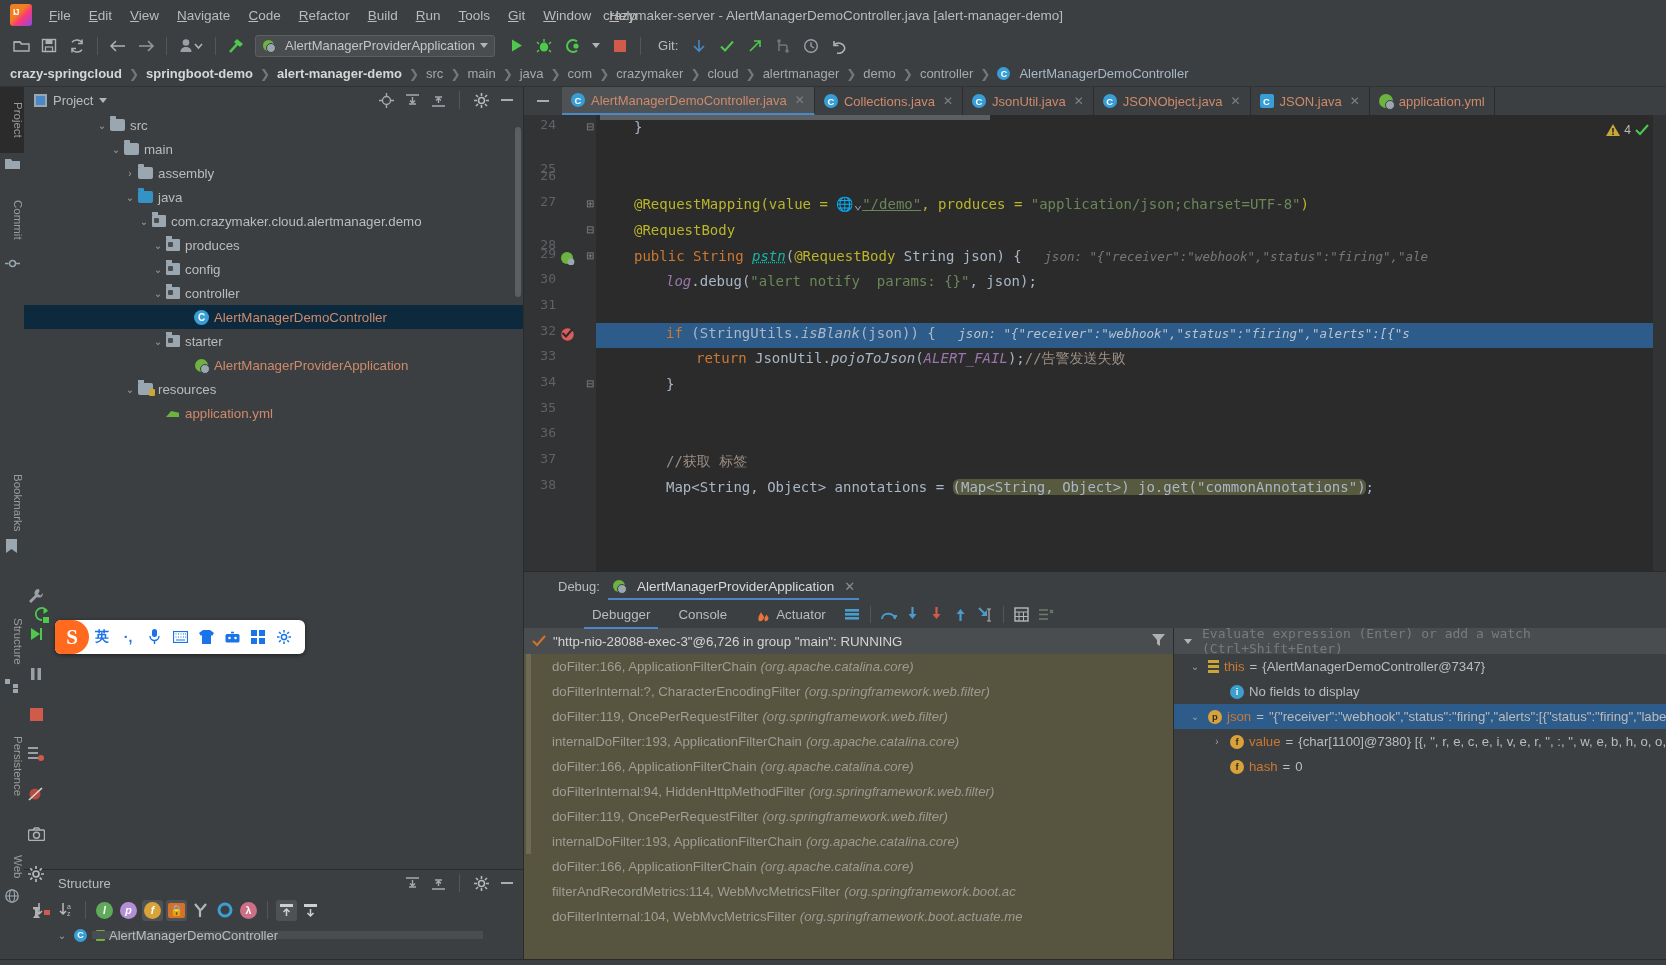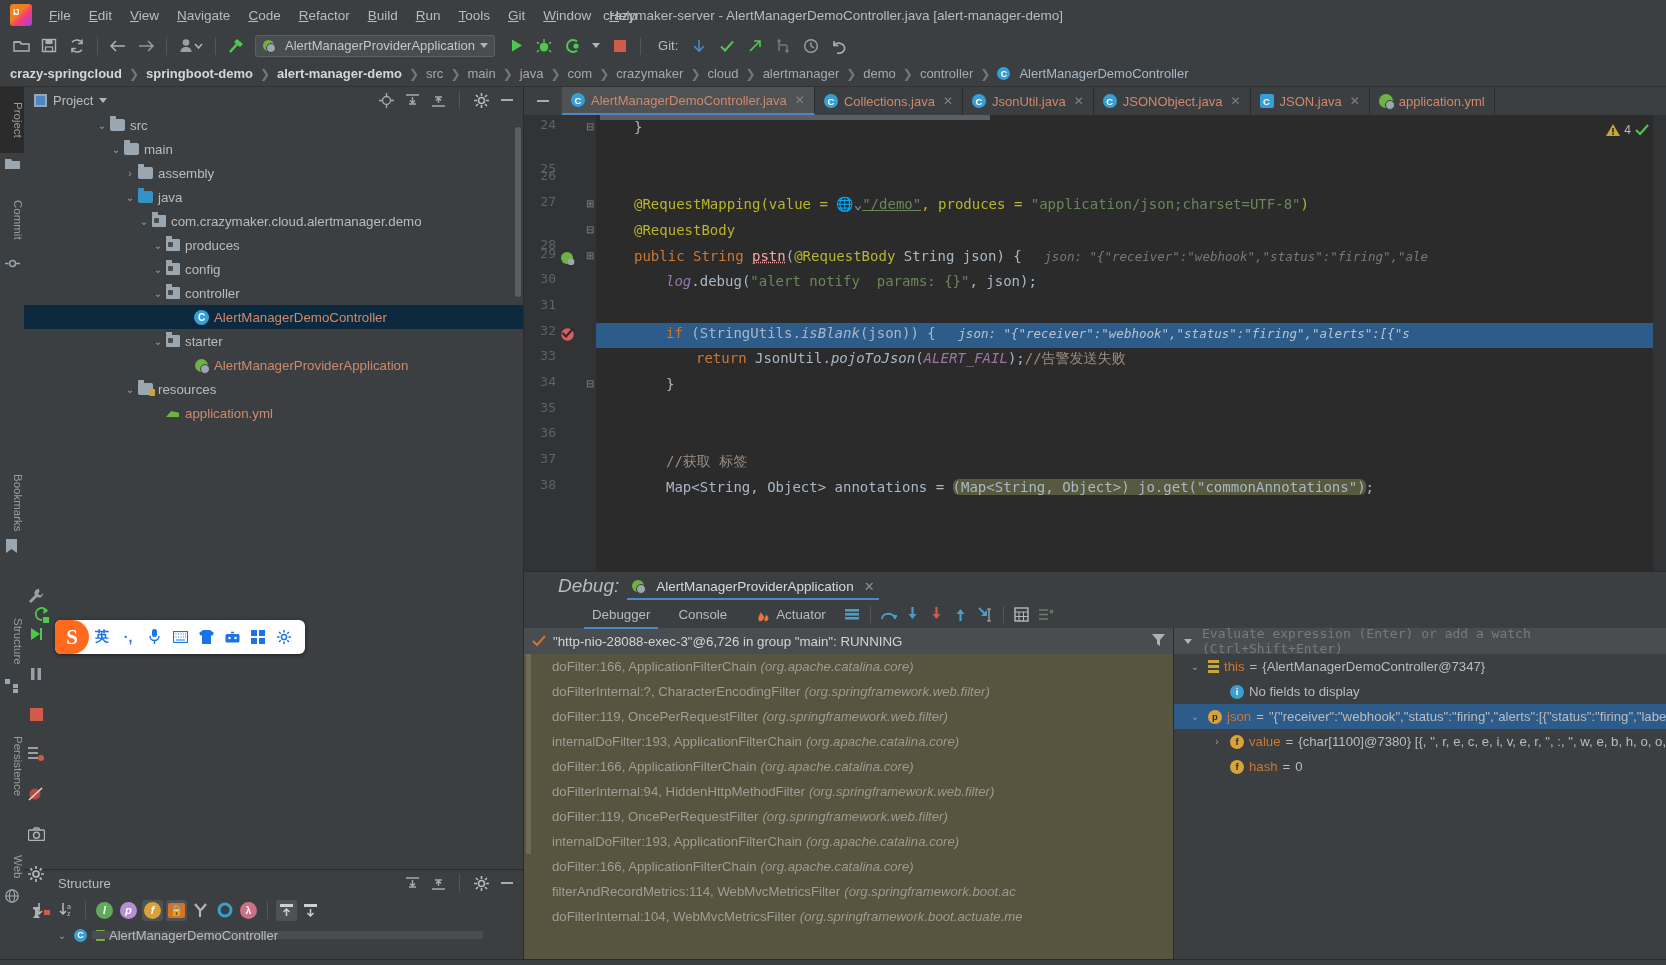--- a/index.html
+++ b/index.html
@@ -103,34 +103,34 @@
   .tico.spr::after{content:"";position:absolute;right:-2px;bottom:-2px;width:8px;height:8px;border-radius:50%;background:#9aa7b0;border:1px solid #3c3f41;}
 
   #code-area { flex:1; background:#2b2b2b; position:relative; overflow:hidden; display:flex; }
   #gutter { width:72px; background:#313335; position:relative; flex:0 0 auto;}
   .gln { position:absolute; right:40px; font-size:13px; color:#606366; font-family:"DejaVu Sans Mono",monospace;}
   .fold { position:absolute; left:62px; color:#888; font-size:10px; }
   #code-lines { flex:1; position:relative; font-family:"DejaVu Sans Mono","Liberation Mono",monospace; font-size:14px; }
   .cl { position:absolute; left:0; white-space:pre; }
   .hl-line { position:absolute; left:0; right:0; height:25px; background:#2d5b8a; }
   .kw { color:#cc7832; } .str { color:#6a8759; } .anno { color:#bbb529; }
-  .fld { color:#9876aa; font-style:italic;} .mth { color:#fca5a5; }
+  .fld { color:#9876aa; font-style:italic;} .mth { color:#14b8a6;font-style:italic; }
   .plain { color:#a9b7c6; } .hint { color:#787878; font-style:italic; font-size:12.5px;}
   .static { color:#9876aa; font-style:italic; }
   .ital { font-style:italic; }
   .green-cmt { color:#9b8d82; }
   .hl-box { background:#585a3f;border-radius:6px; }
   #code-scroll-h { position:absolute; top:0; left:76px; width:390px; height:5px; background:#5c5f61; }
   #right-marks { position:absolute; right:0; top:0; width:13px; bottom:0; background:#313335;}
   #warn-badge { position:absolute; right:16px; top:8px; display:flex; align-items:center; gap:4px; font-size:12px; color:#bbb; }
 
   
   #debugpanel { height:388px; background:#3c3f41; display:flex; flex-direction:column; border-top:1px solid #2b2b2b;}
   #dbg-head { height:28px; display:flex; align-items:center; padding-left:34px; gap:8px; background:#3c3f41; position:relative;}
-  #dbg-head .lbl { color:#bbb; font-size:19px;font-style:italic; }
+  #dbg-head .lbl { color:#bbb; font-size:13px; }
   #dbg-tabpill { display:flex; align-items:center; gap:6px; padding:2px 4px; position:relative;}
   #dbg-tabpill::after { content:""; position:absolute; left:0; right:0; bottom:-4px; height:2px; background:#4a88c7;}
   #dbg-toolbar { height:28px; display:flex; align-items:center; gap:0; background:#3c3f41; padding-left:28px;}
   .dtab { padding:2px 14px; font-size:13.3px; color:#bbb; position:relative; }
   .dtab.sel::after { content:""; position:absolute; left:6px; right:6px; bottom:-5px; height:2px; background:#4a88c7;}
   .dtab.ico-tab { display:flex; align-items:center; gap:5px; }
   .dt-sep { width:1px; height:17px; background:#555; margin:0 6px; }
   .dico { width:24px; height:22px; display:flex; align-items:center; justify-content:center; }
 
   #dbg-body { flex:1; display:flex; min-height:0; }

